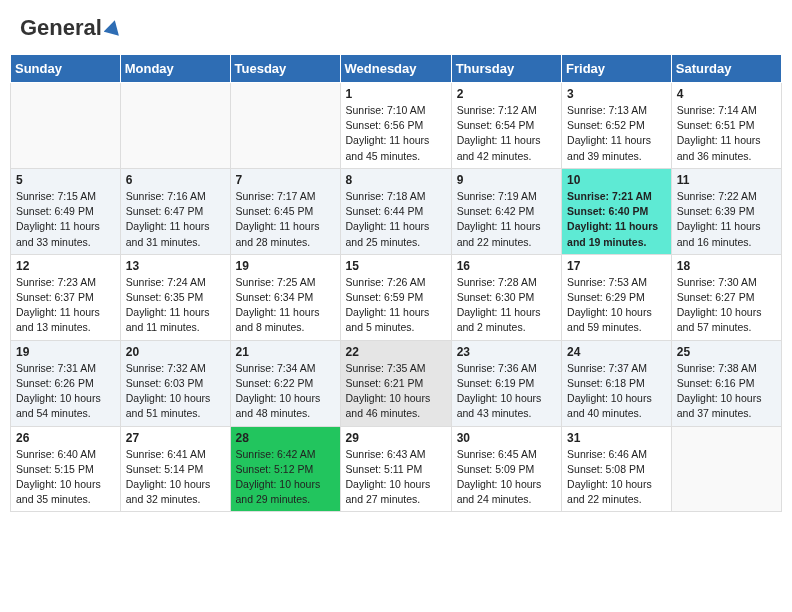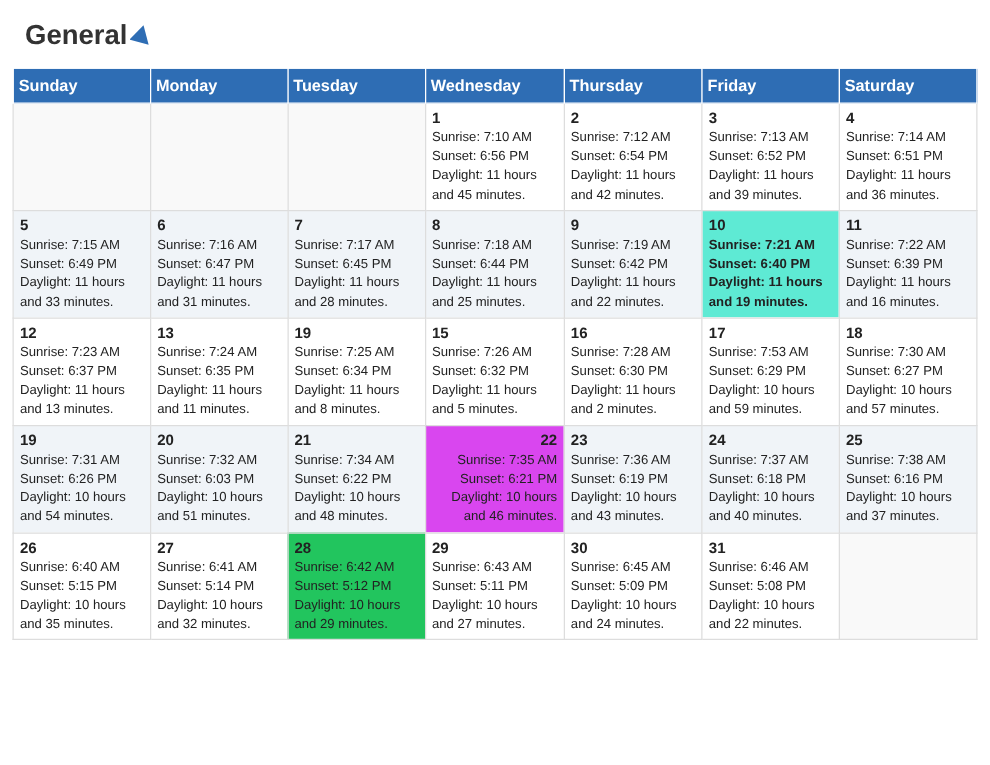--- a/index.html
+++ b/index.html
@@ -205,21 +205,21 @@
         </td>
         <td style="background: rgb(255, 255, 255);">
           <span class="day-number">19</span>
           <div class="day-info" style="white-space: pre-line;">Sunrise: 7:25 AM
 Sunset: 6:34 PM
 Daylight: 11 hours and 8 minutes.</div>
         </td>
         <td style="background: rgb(255, 255, 255);">
           <span class="day-number">15</span>
           <div class="day-info" style="white-space: pre-line;">Sunrise: 7:26 AM
-Sunset: 6:32 PM
+Sunset: 6:59 PM
 Daylight: 11 hours and 5 minutes.</div>
         </td>
         <td style="background: rgb(255, 255, 255);">
           <span class="day-number">16</span>
           <div class="day-info" style="white-space: pre-line;">Sunrise: 7:28 AM
 Sunset: 6:30 PM
 Daylight: 11 hours and 2 minutes.</div>
         </td>
         <td style="background: rgb(255, 255, 255);">
           <span class="day-number">17</span>
@@ -246,21 +246,21 @@
           <div class="day-info" style="white-space: pre-line;">Sunrise: 7:32 AM
 Sunset: 6:03 PM
 Daylight: 10 hours and 51 minutes.</div>
         </td>
         <td style="background: rgb(240, 244, 248);">
           <span class="day-number">21</span>
           <div class="day-info" style="white-space: pre-line;">Sunrise: 7:34 AM
 Sunset: 6:22 PM
 Daylight: 10 hours and 48 minutes.</div>
         </td>
-        <td style="background: #d946ef; text-align: right;">
+        <td style="background: #e5e5e5;">
           <span class="day-number">22</span>
           <div class="day-info" style="white-space: pre-line;">Sunrise: 7:35 AM
 Sunset: 6:21 PM
 Daylight: 10 hours and 46 minutes.</div>
         </td>
         <td style="background: rgb(240, 244, 248);">
           <span class="day-number">23</span>
           <div class="day-info" style="white-space: pre-line;">Sunrise: 7:36 AM
 Sunset: 6:19 PM
 Daylight: 10 hours and 43 minutes.</div>

